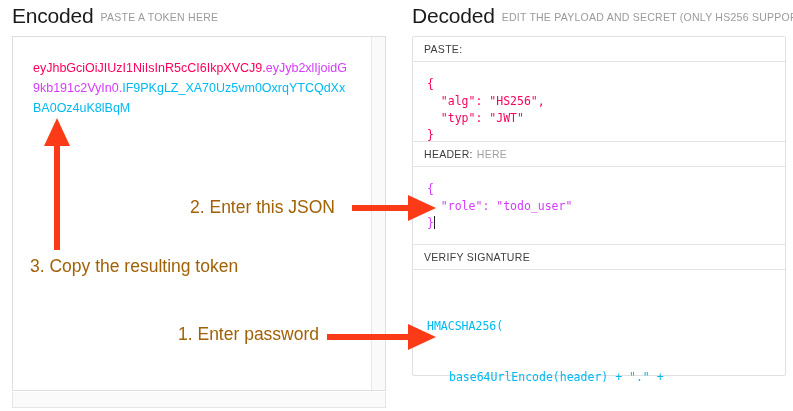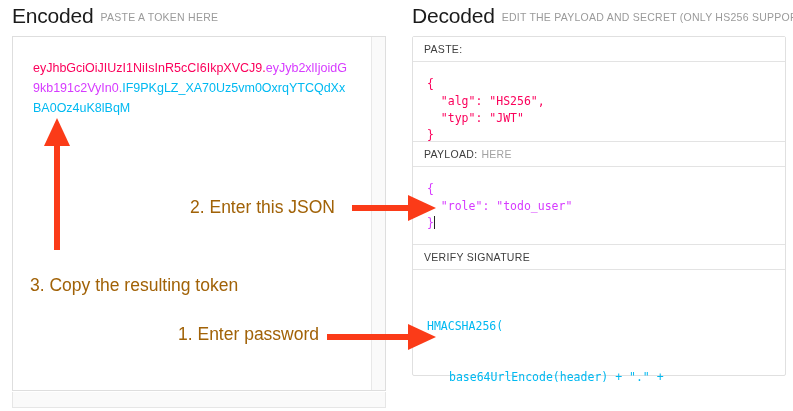--- a/index.html
+++ b/index.html
@@ -161,21 +161,21 @@
   }
   .anno-label {
     position: absolute;
     color: #a16207;
     font-family: "Liberation Sans", sans-serif;
     font-size: 17.5px;
     white-space: nowrap;
   }
   #anno-1 { left: 178px; top: 324px; }
   #anno-2 { left: 190px; top: 197px; }
-  #anno-3 { left: 30px;  top: 275px; }
+  #anno-3 { left: 30px;  top: 256px; }
 </style>
 </head>
 <body>
 
 <div class="col-title" style="left:12px; top:4px;">
   <span class="big">Encoded</span><span class="sub">PASTE A TOKEN HERE</span>
 </div>
 
 <div class="box" id="encoded-panel">
   <div id="encoded-token"><span class="tok-h">eyJhbGciOiJIUzI1NiIsInR5cCI6IkpXVCJ9</span><span class="tok-dot-h">.</span><span class="tok-p">eyJyb2xlIjoidG9kb191c2VyIn0</span><span class="tok-dot-p">.</span><span class="tok-s">IF9PKgLZ_XA70Uz5vm0OxrqYTCQdXxBA0Oz4uK8lBqM</span></div>
@@ -191,21 +191,21 @@
 
   <div class="sec-head" id="header-head">
     <span class="k">PASTE:</span>
   </div>
   <div class="sec-body" id="header-body">{
   "alg": "HS256",
   "typ": "JWT"
 }</div>
 
   <div class="sec-head" id="payload-head">
-    <span class="k">PAYLOAD:</span>
+    <span class="k">HEADER:</span>
       <span class="v">HERE</span>
   </div>
   <div class="sec-body" id="payload-body"><span>{
   "role": "todo_user"
 }</span><span class="caret"></span></div>
 
   <div class="sec-head" id="verify-head">
     <span class="k">VERIFY SIGNATURE</span>
   </div>
   <div class="sec-body last" id="verify-body">

